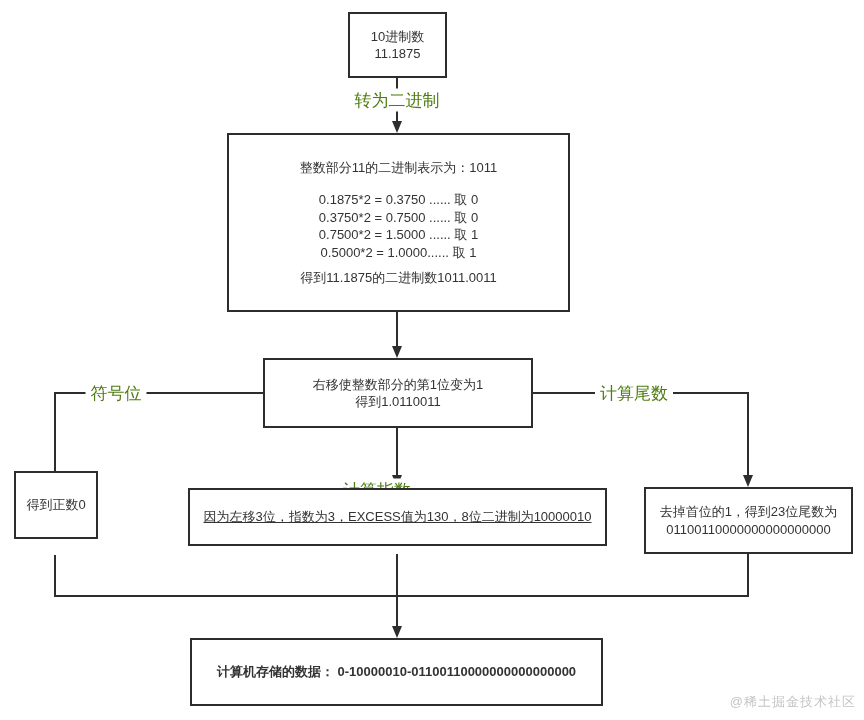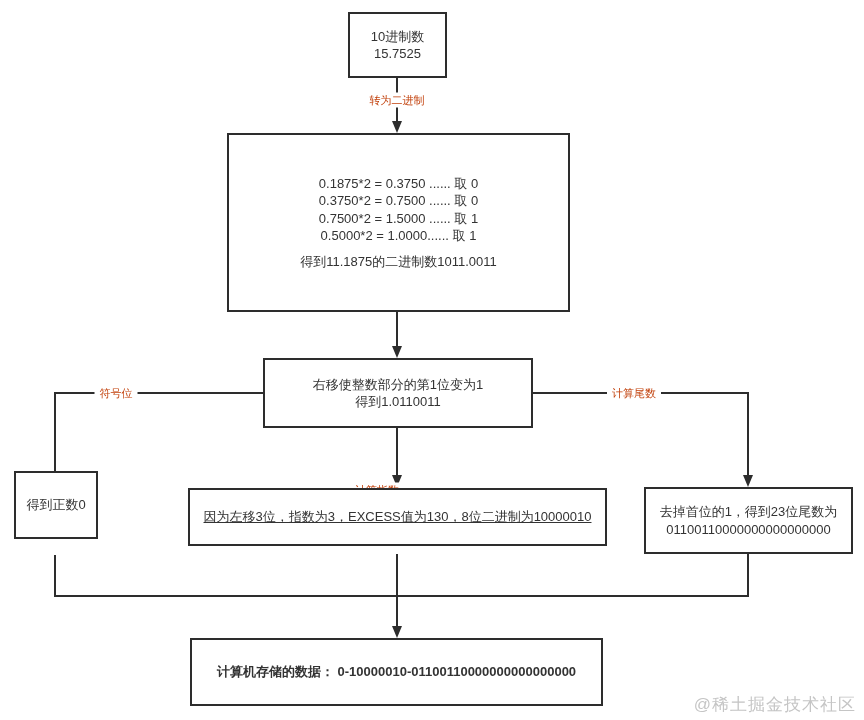--- a/index.html
+++ b/index.html
@@ -32,57 +32,58 @@
     position:absolute;width:0;height:0;
     border-left:5px solid transparent;
     border-right:5px solid transparent;
     border-top:12px solid #2d2d2d;
   }
   .edge-label{
     position:absolute;
     transform:translate(-50%,-50%);
     background:#ffffff;
     padding:0 5px;
-    font-size:11px;
-    color:#c2410c;
+    font-size:17px;
+    color:#4d7c0f;
     white-space:nowrap;
   }
   #box-top{left:348px;top:12px;width:99px;height:66px;}
   #box-conv{left:227px;top:133px;width:343px;height:179px;}
   #box-conv .gap-after{margin-bottom:15px;}
   #box-conv .gap-before{margin-top:8px;}
   #box-norm{left:263px;top:358px;width:270px;height:70px;}
   #box-sign{left:14px;top:471px;width:84px;height:68px;}
   #box-exp{left:188px;top:488px;width:419px;height:58px;text-decoration:underline;}
   #box-man{left:644px;top:487px;width:209px;height:67px;}
   #box-res{left:190px;top:638px;width:413px;height:68px;font-weight:bold;}
   .watermark{
     position:absolute;
     right:8px;top:693px;
-    font-size:17px;
+    font-size:13px;
     color:#c5c5c5;
     letter-spacing:1px;
     white-space:nowrap;
   }
 </style>
 </head>
 <body>
 
 <div class="canvas">
 
   <div class="box" id="box-top">
     <div>10进制数</div>
-    <div>15.7525</div>
+    <div>11.1875</div>
   </div>
 
   <div class="vline" style="left:396px;top:78px;height:44px;"></div>
   <div class="arrowhead" style="left:392px;top:121px;"></div>
   <div class="edge-label" style="left:397px;top:100px;">转为二进制</div>
 
   <div class="box" id="box-conv">
+    <div class="gap-after">整数部分11的二进制表示为：1011</div>
     <div>0.1875*2 = 0.3750 ...... 取 0</div>
     <div>0.3750*2 = 0.7500 ...... 取 0</div>
     <div>0.7500*2 = 1.5000 ...... 取 1</div>
     <div>0.5000*2 = 1.0000...... 取 1</div>
     <div class="gap-before">得到11.1875的二进制数1011.0011</div>
   </div>
 
   <div class="vline" style="left:396px;top:312px;height:35px;"></div>
   <div class="arrowhead" style="left:392px;top:346px;"></div>
 

